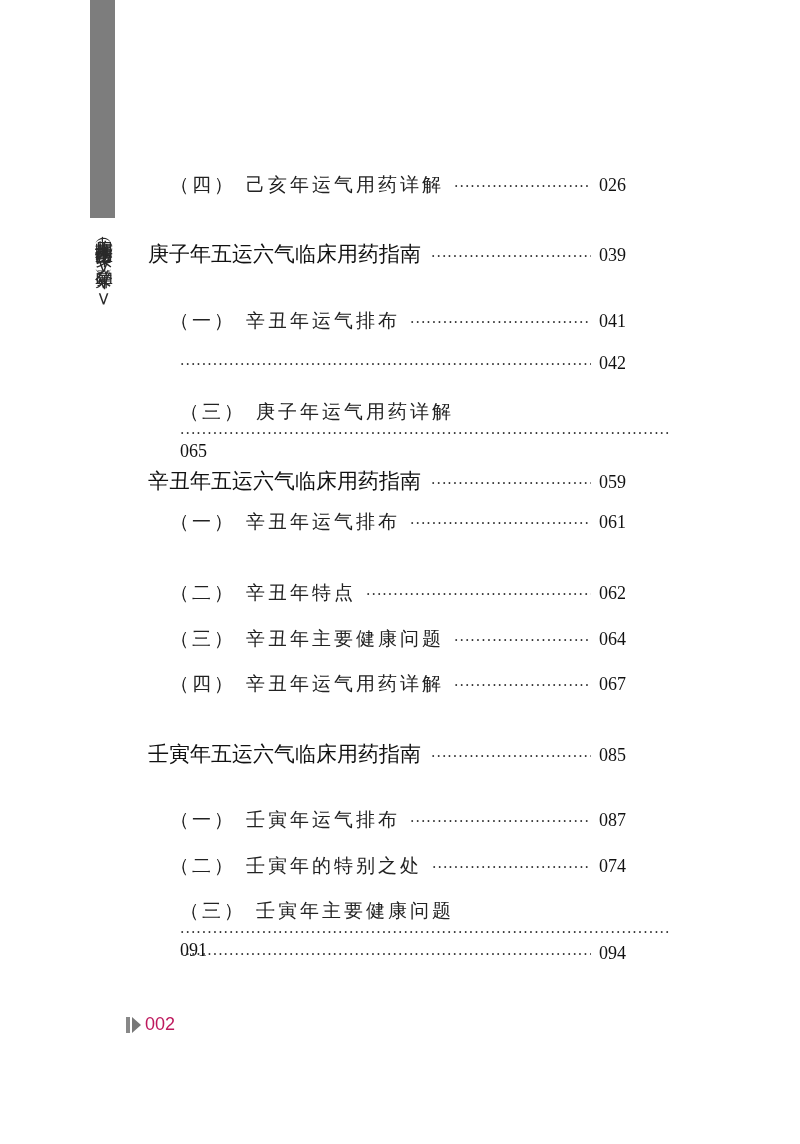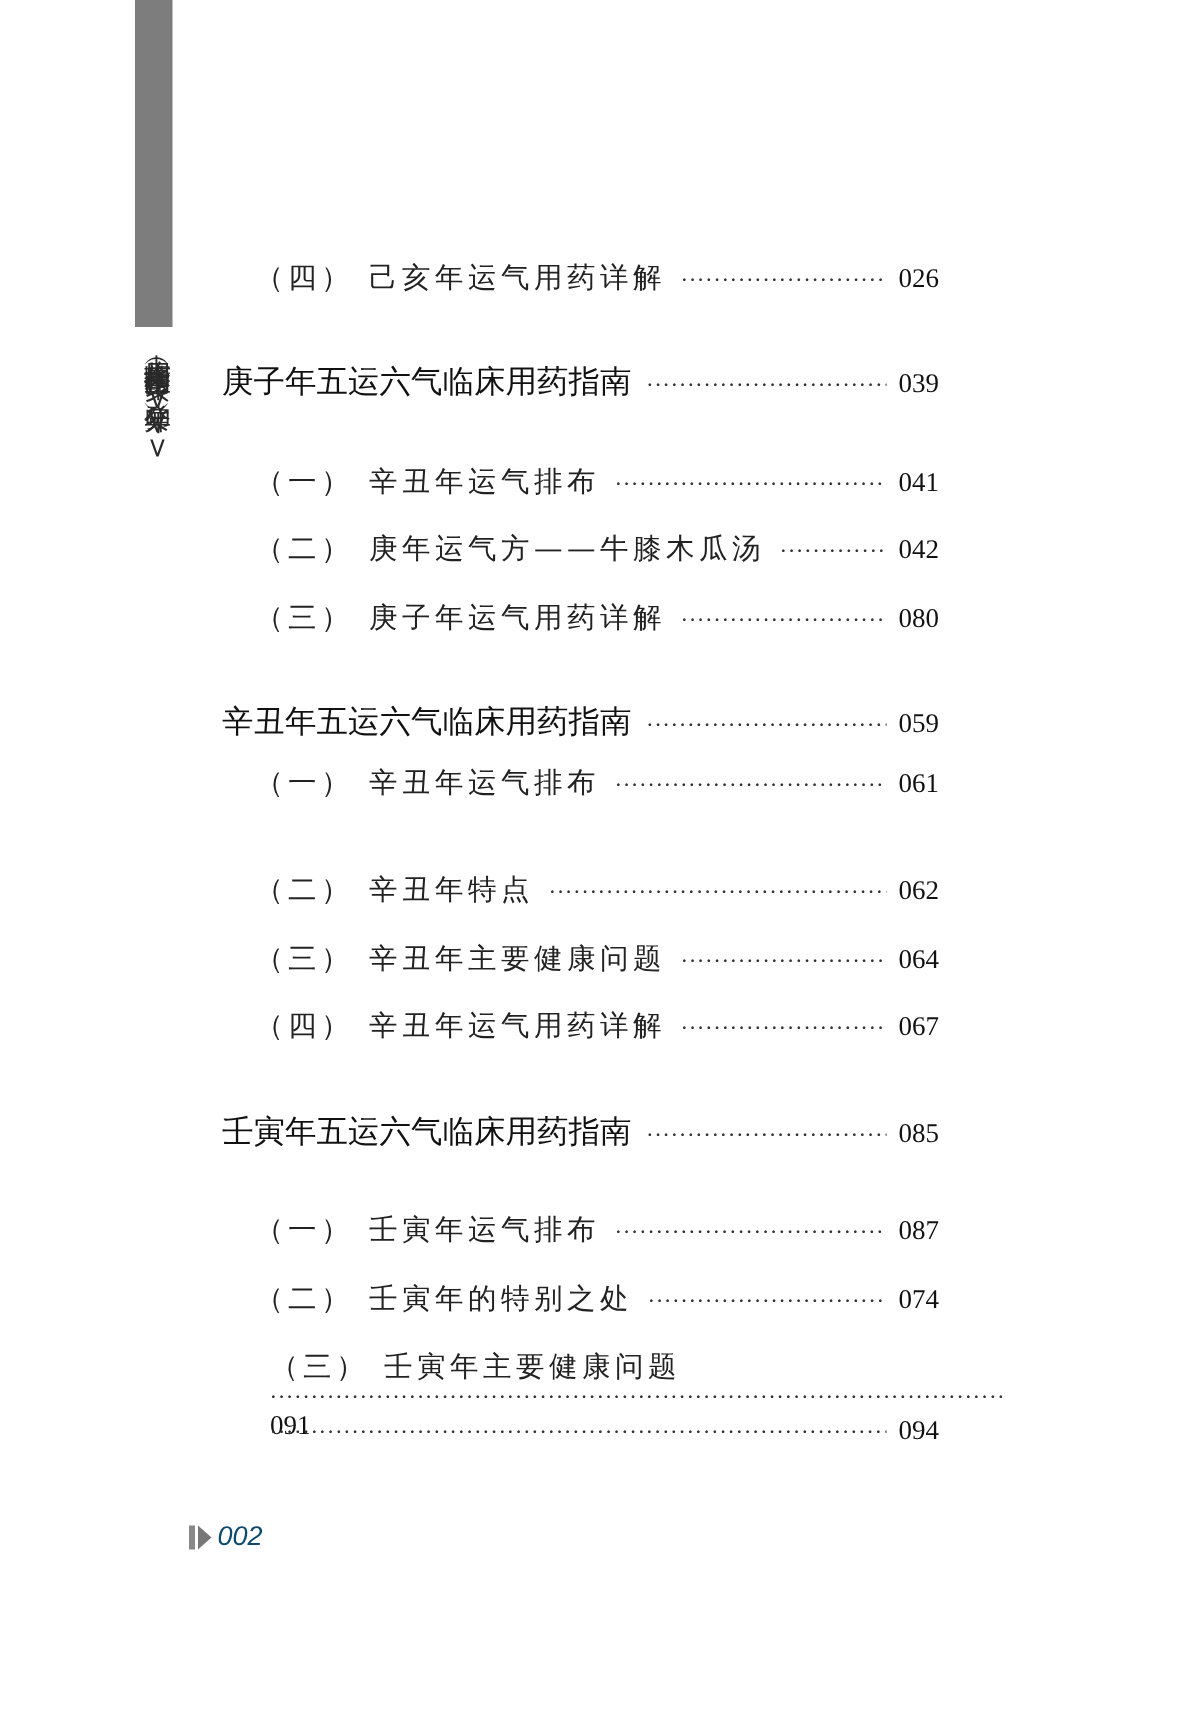--- a/index.html
+++ b/index.html
@@ -47,21 +47,21 @@
     }
     .footer {
       position: absolute; left: 126px; top: 1014px; display: flex; align-items: center;
     }
     .footer .bar { width: 4px; height: 16px; background: #888; margin-right: 2px; }
     .footer .tri {
       width: 0; height: 0; border-top: 8px solid transparent; border-bottom: 8px solid transparent;
       border-left: 9px solid #777; margin-right: 4px;
     }
     .footer .pg {
-      font-family: "Liberation Sans", sans-serif; font-size: 18px; color: #0c4a6e; font-style: italic;
+      font-family: "Liberation Sans", sans-serif; font-size: 18px; color: #be185d;
     }
   </style>
 </head>
 <body>
 
 <div class="spine-bar">
   <div class="spine-bar-text">五运六气</div>
 </div>
 <div class="spine-title">临床用药指南（己亥年—癸卯年）&gt;&gt;&gt;</div>
 
@@ -75,28 +75,27 @@
       <span class="label"><span>庚子年五运六气临床用药指南</span></span>
       <span class="leader"></span>
       <span class="page">039</span>
     </div>
     <div class="row section" style="top: 308px;">
       <span class="label"><span class="num-prefix">（一）</span><span>辛丑年运气排布</span></span>
       <span class="leader"></span>
       <span class="page">041</span>
     </div>
     <div class="row section" style="top: 353px;">
-      <span class="label"><span class="num-prefix">（二）</span><span>庚年运气方——牛膝木瓜汤</span></span>
       <span class="leader"></span>
       <span class="page">042</span>
     </div>
-    <div class="row section" style="top: 399px;">
+    <div class="row section" style="top: 399px; flex-direction: column;">
       <span class="label"><span class="num-prefix">（三）</span><span>庚子年运气用药详解</span></span>
       <span class="leader"></span>
-      <span class="page">080</span>
+      <span class="page">065</span>
     </div>
     <div class="row chapter" style="top: 467px;">
       <span class="label"><span>辛丑年五运六气临床用药指南</span></span>
       <span class="leader"></span>
       <span class="page">059</span>
     </div>
     <div class="row section" style="top: 509px;">
       <span class="label"><span class="num-prefix">（一）</span><span>辛丑年运气排布</span></span>
       <span class="leader"></span>
       <span class="page">061</span>

